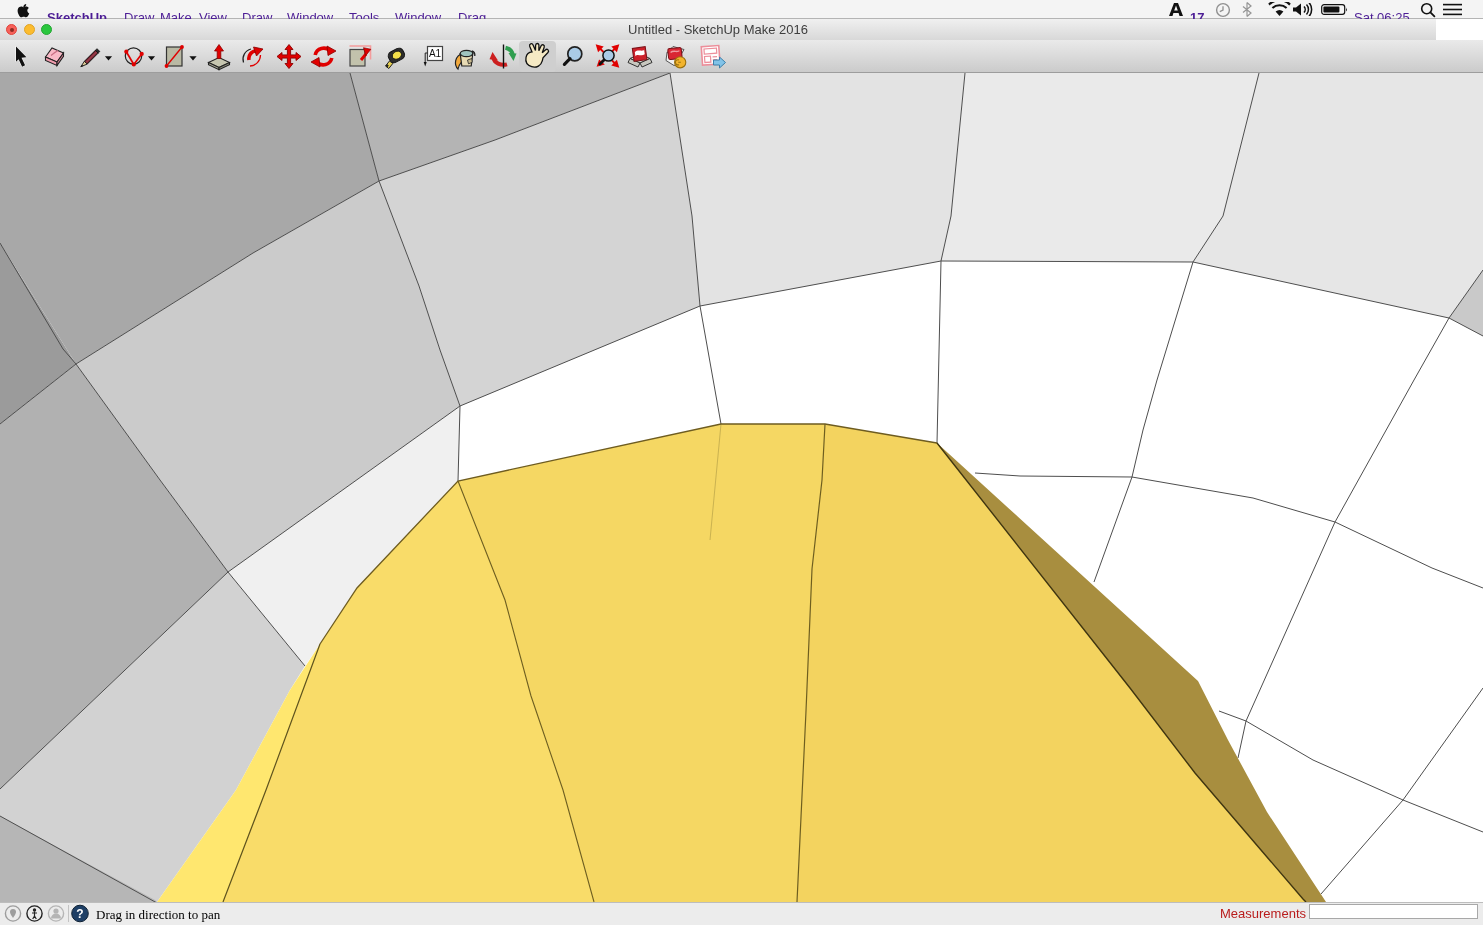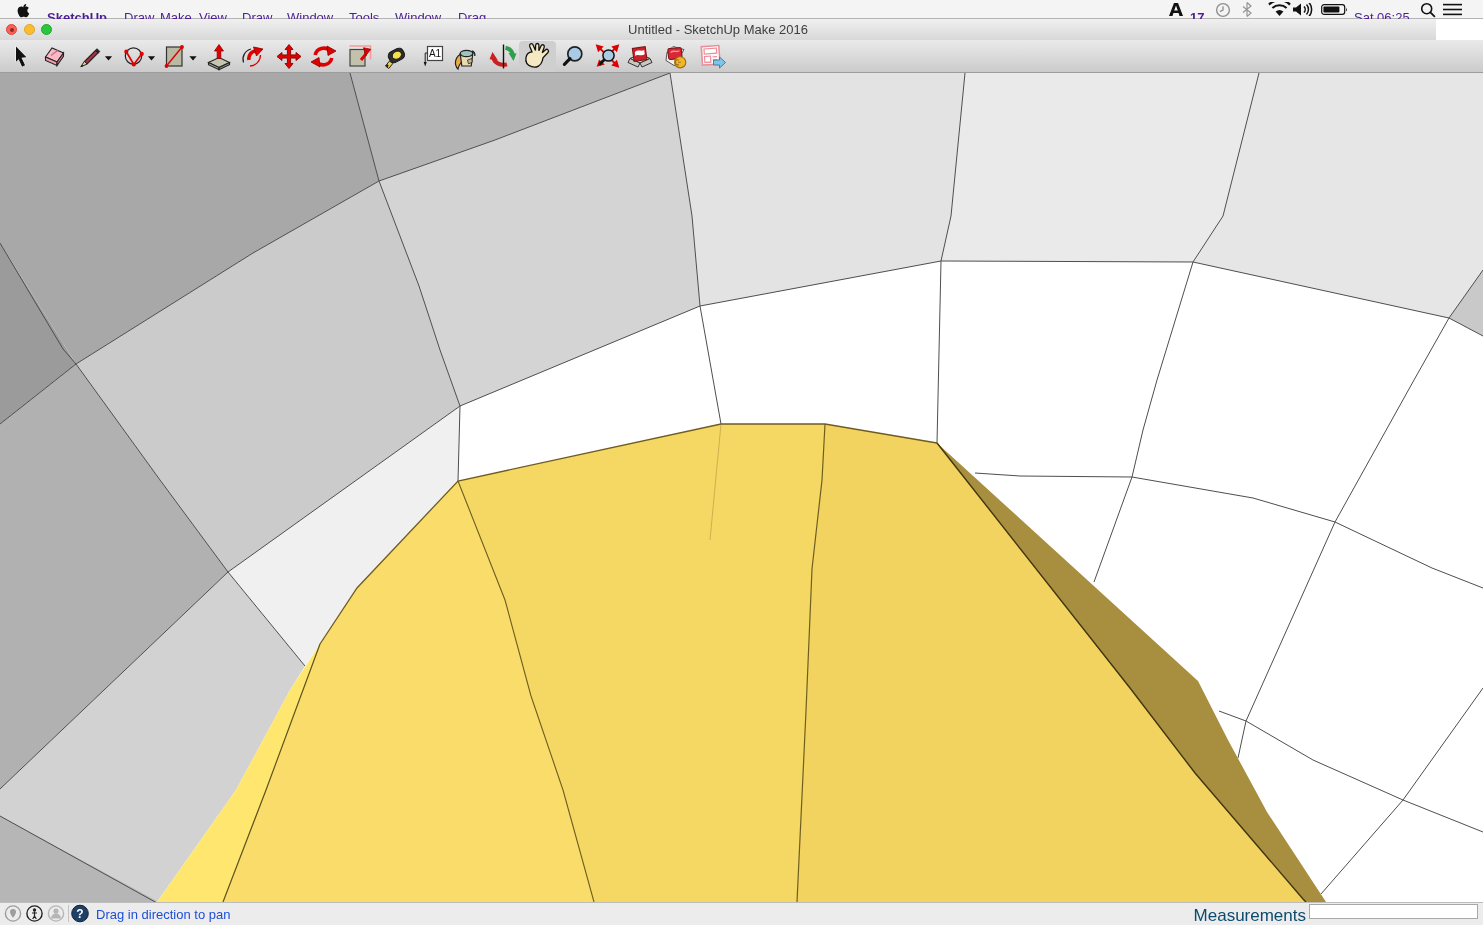--- a/index.html
+++ b/index.html
@@ -10,22 +10,22 @@
   #menubar span{position:absolute;top:10px;font-size:13px;color:#4c1d95;white-space:pre;}
   
   #titlebar{left:0;top:19px;width:1436px;height:21px;background:linear-gradient(#f0f0f0,#d8d8d8);}
   #title{position:absolute;left:0;right:0;top:3px;text-align:center;font-size:13px;color:#3e3e3e;}
   .tl{position:absolute;top:24px;width:11px;height:11px;border-radius:50%;box-sizing:border-box;}
   
   #toolbar{left:0;top:40px;width:1483px;height:33px;background:linear-gradient(#eaeaea,#cbcbcb);border-bottom:1px solid #9d9d9d;box-sizing:border-box;}
   #selbg{position:absolute;left:519px;top:41px;width:37px;height:31px;background:#cfcfcf;border-radius:4px;}
   
   #statusbar{left:0;top:902px;width:1483px;height:23px;background:#ececec;border-top:1px solid #bdbdbd;box-sizing:border-box;}
-  #statusbar .txt{position:absolute;top:4px;font-size:13px;color:#1d4ed8;}
-  #meas{position:absolute;right:177px;top:906px;font-size:17px;color:#0c4a6e;}
+  #statusbar .txt{position:absolute;top:4px;font-size:13px;color:#000000;font-family:Liberation Serif, serif;}
+  #meas{position:absolute;right:177px;top:906px;font-size:13px;color:#b91c1c;}
   #measbox{position:absolute;left:1309px;top:904px;width:167px;height:13px;background:#fff;border:1px solid #a8a8a8;}
 </style>
 </head>
 <body>
 
 <svg class="abs" style="left:0;top:73px" width="1483" height="829" viewBox="0 73 1483 829" preserveAspectRatio="none">
   <rect x="0" y="73" width="1483" height="829" fill="#ffffff"></rect>
 
   <polygon points="0,243 76,364 0,424" fill="#9b9b9b"></polygon>
   <polygon points="0,73 350,73 379,181 253,253 76,364 0,243" fill="#a8a8a8"></polygon>

